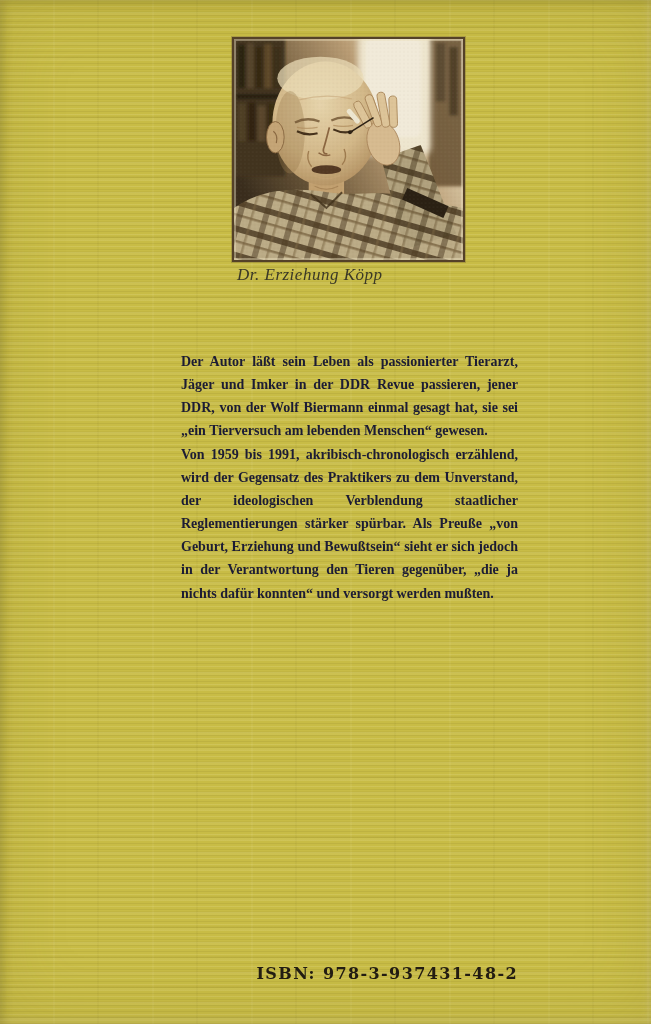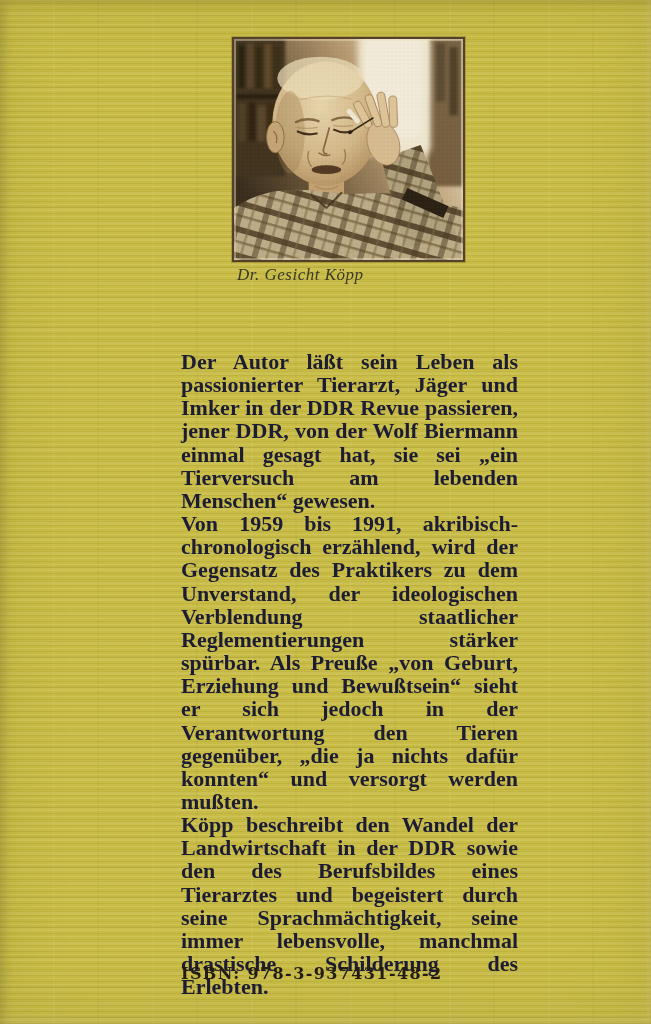--- a/index.html
+++ b/index.html
@@ -40,29 +40,29 @@
     width: 228px;
     font-style: italic; font-weight: 400;
     font-size: 17px; line-height: 24px;
     letter-spacing: 0.5px;
     color: #3b3927;
   }
   .blurb {
     position: absolute; left: 181px; top: 350px;
     width: 337px;
     font-weight: 700;
-    font-size: 22px; line-height: 23.15px;
+    font-size: 14px; line-height: 23.15px;
     color: #1c1c34;
     text-align: justify;
   }
   .blurb p { margin: 0; padding: 0; }
   .isbn-line {
     position: absolute; left: 181px; top: 964px;
     width: 337px;
-    text-align: left;
+    text-align: right;
     font-family: "DejaVu Serif", serif;
     font-weight: 700;
     font-size: 16px;
     letter-spacing: 1.4px;
     color: #221c12;
   }
 </style>
 </head>
 <body>
 
@@ -169,23 +169,22 @@
       <rect x="119" y="70" width="5" height="18" rx="2.5" fill="#f6f0dd" transform="rotate(-40 121 79)"></rect>
       <path d="M118,95 L142,80" stroke="#241a10" stroke-width="1.6"></path>
       <circle cx="118" cy="95" r="2" fill="#241a10"></circle>
 
       <rect width="233" height="225" fill="#8a6f42" opacity="0.08"></rect>
       <rect width="233" height="225" fill="url(#grain)"></rect>
       <rect x="1" y="1" width="231" height="223" fill="none" stroke="#ecdfbe" stroke-width="2" opacity="0.45"></rect>
     </svg>
   </figure>
 
-  <div class="photo-caption">Dr. Gesicht Köpp</div>
+  <div class="photo-caption">Dr. Erziehung Köpp</div>
 
   <div class="blurb">
     <p>Der Autor läßt sein Leben als passionierter Tierarzt, Jäger und Imker in der DDR Revue passieren, jener DDR, von der Wolf Biermann einmal gesagt hat, sie sei „ein Tierversuch am lebenden Menschen“ gewesen.</p>
     <p>Von 1959 bis 1991, akribisch-chronologisch erzählend, wird der Gegensatz des Praktikers zu dem Unverstand, der ideologischen Verblendung staatlicher Reglementierungen stärker spürbar. Als Preuße „von Geburt, Erziehung und Bewußtsein“ sieht er sich jedoch in der Verantwortung den Tieren gegenüber, „die ja nichts dafür konnten“ und versorgt werden mußten.</p>
-    <p>Köpp beschreibt den Wandel der Landwirtschaft in der DDR sowie den des Berufsbildes eines Tierarztes und begeistert durch seine Sprachmächtigkeit, seine immer lebensvolle, manchmal drastische Schilderung des Erlebten.</p>
   </div>
 
   <div class="isbn-line">ISBN: 978-3-937431-48-2</div>
 
 </div>
 
 </body></html>

